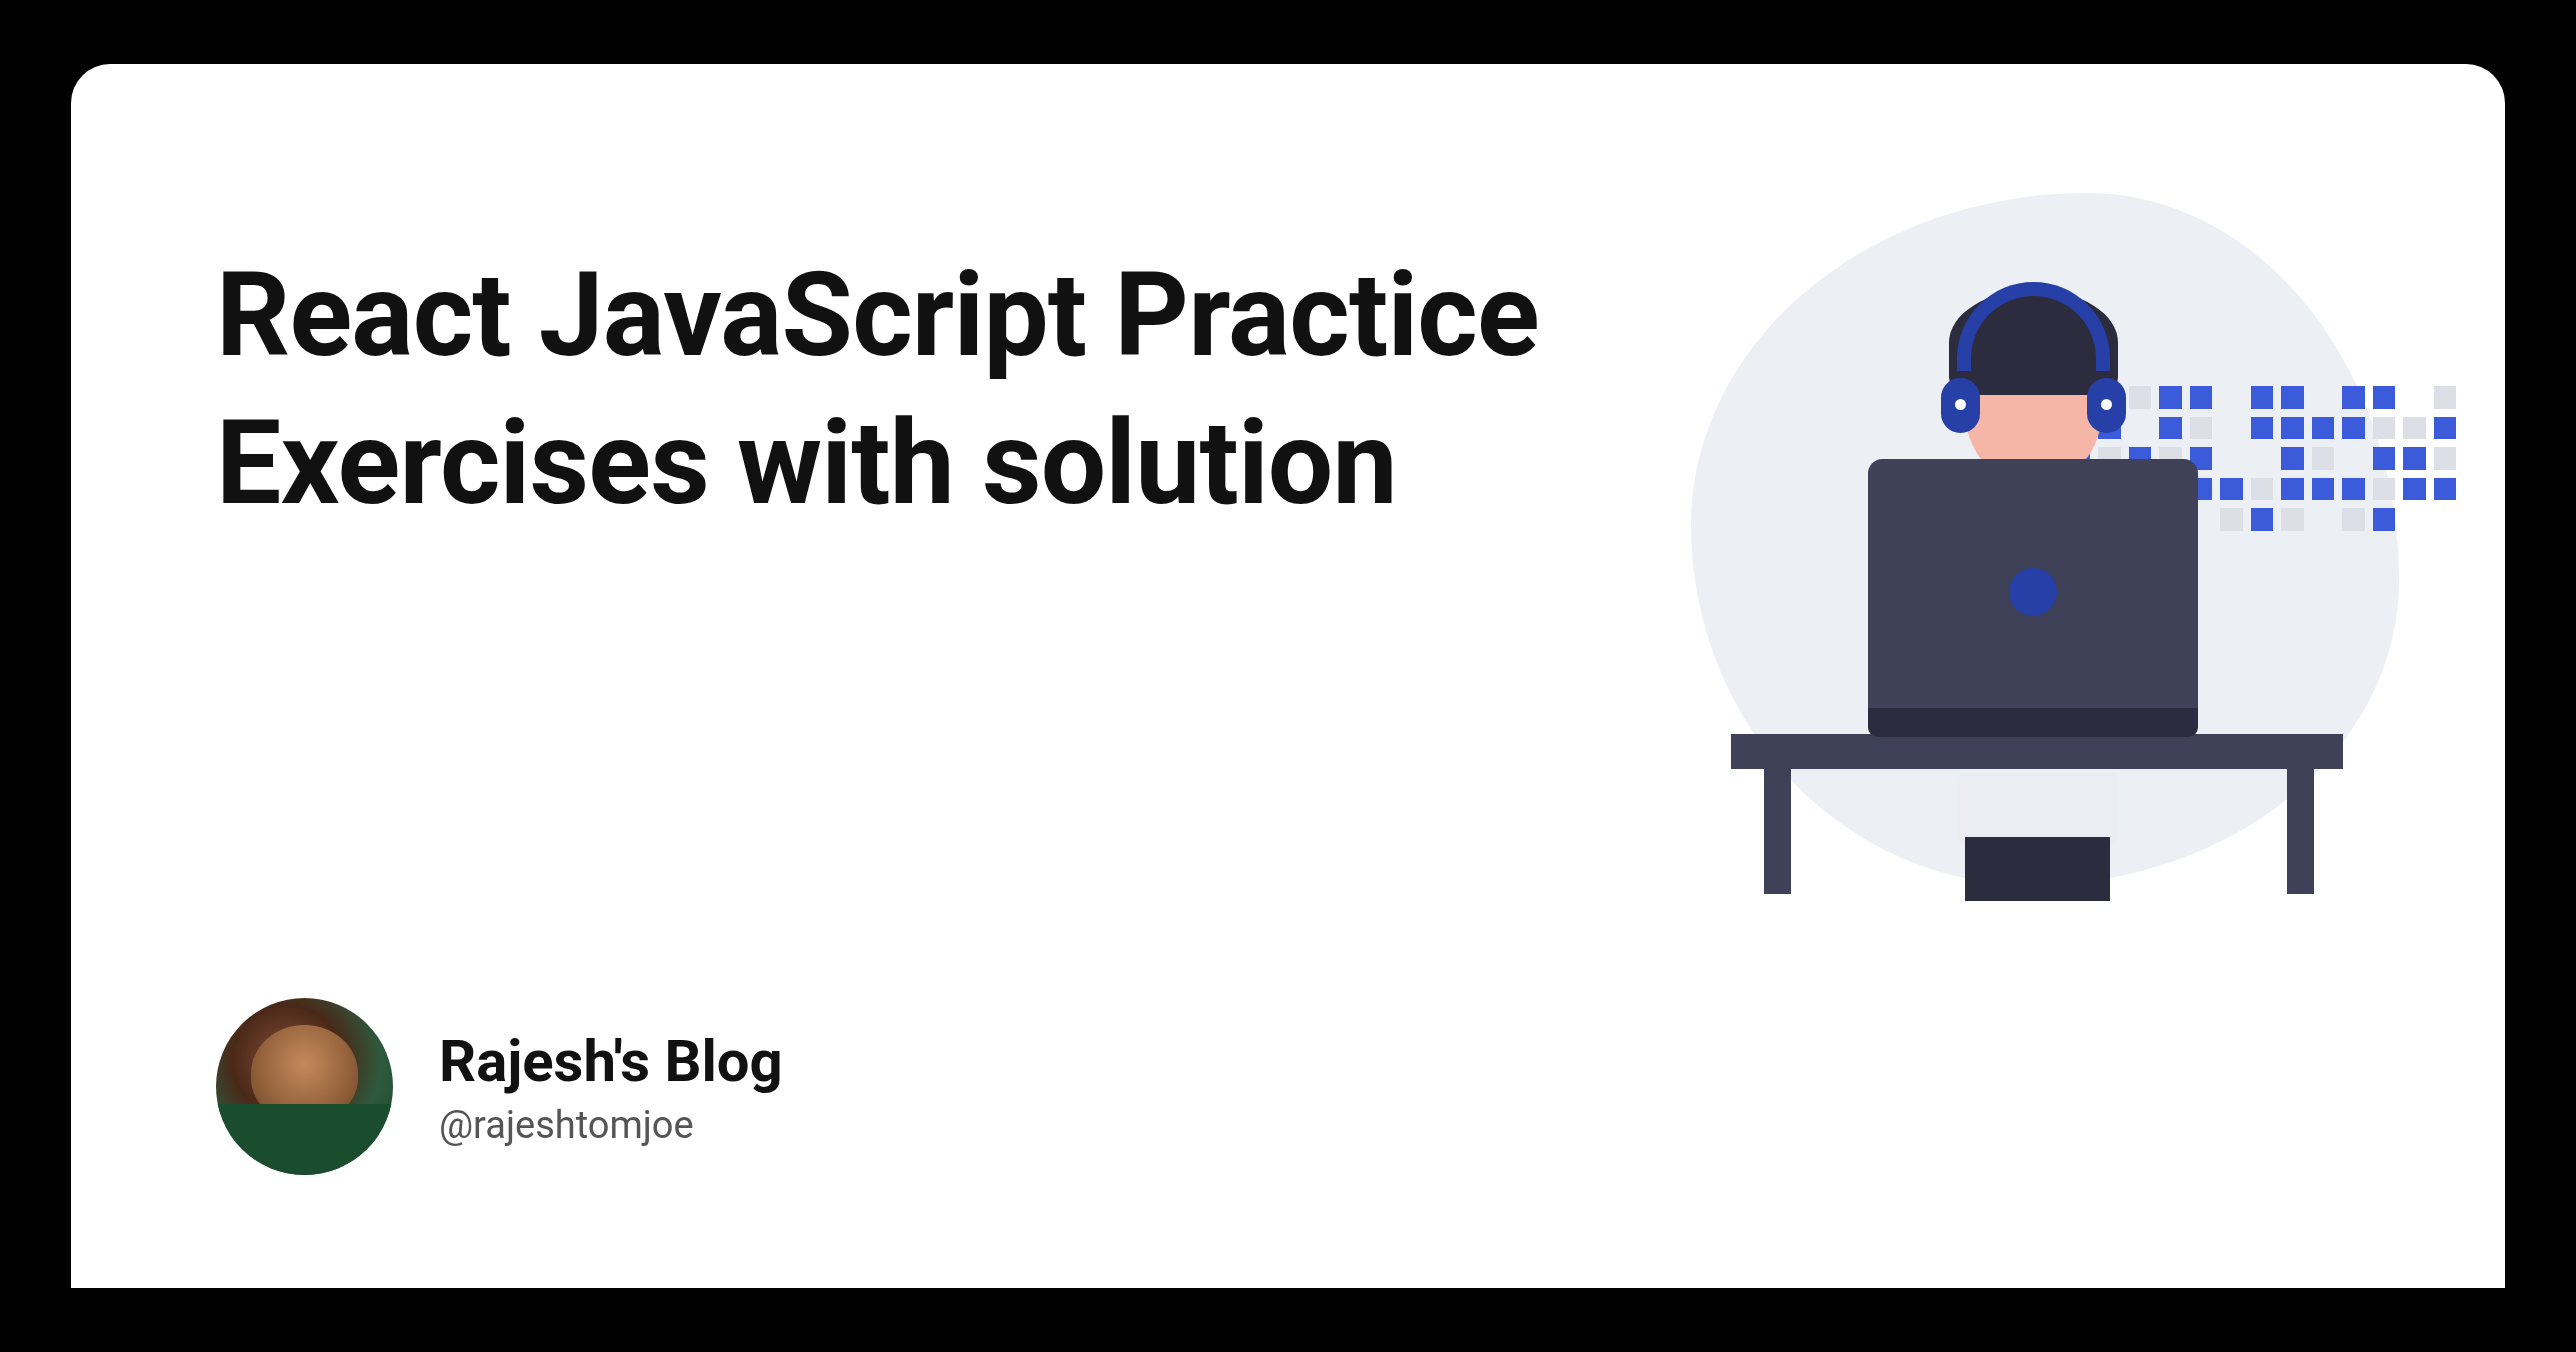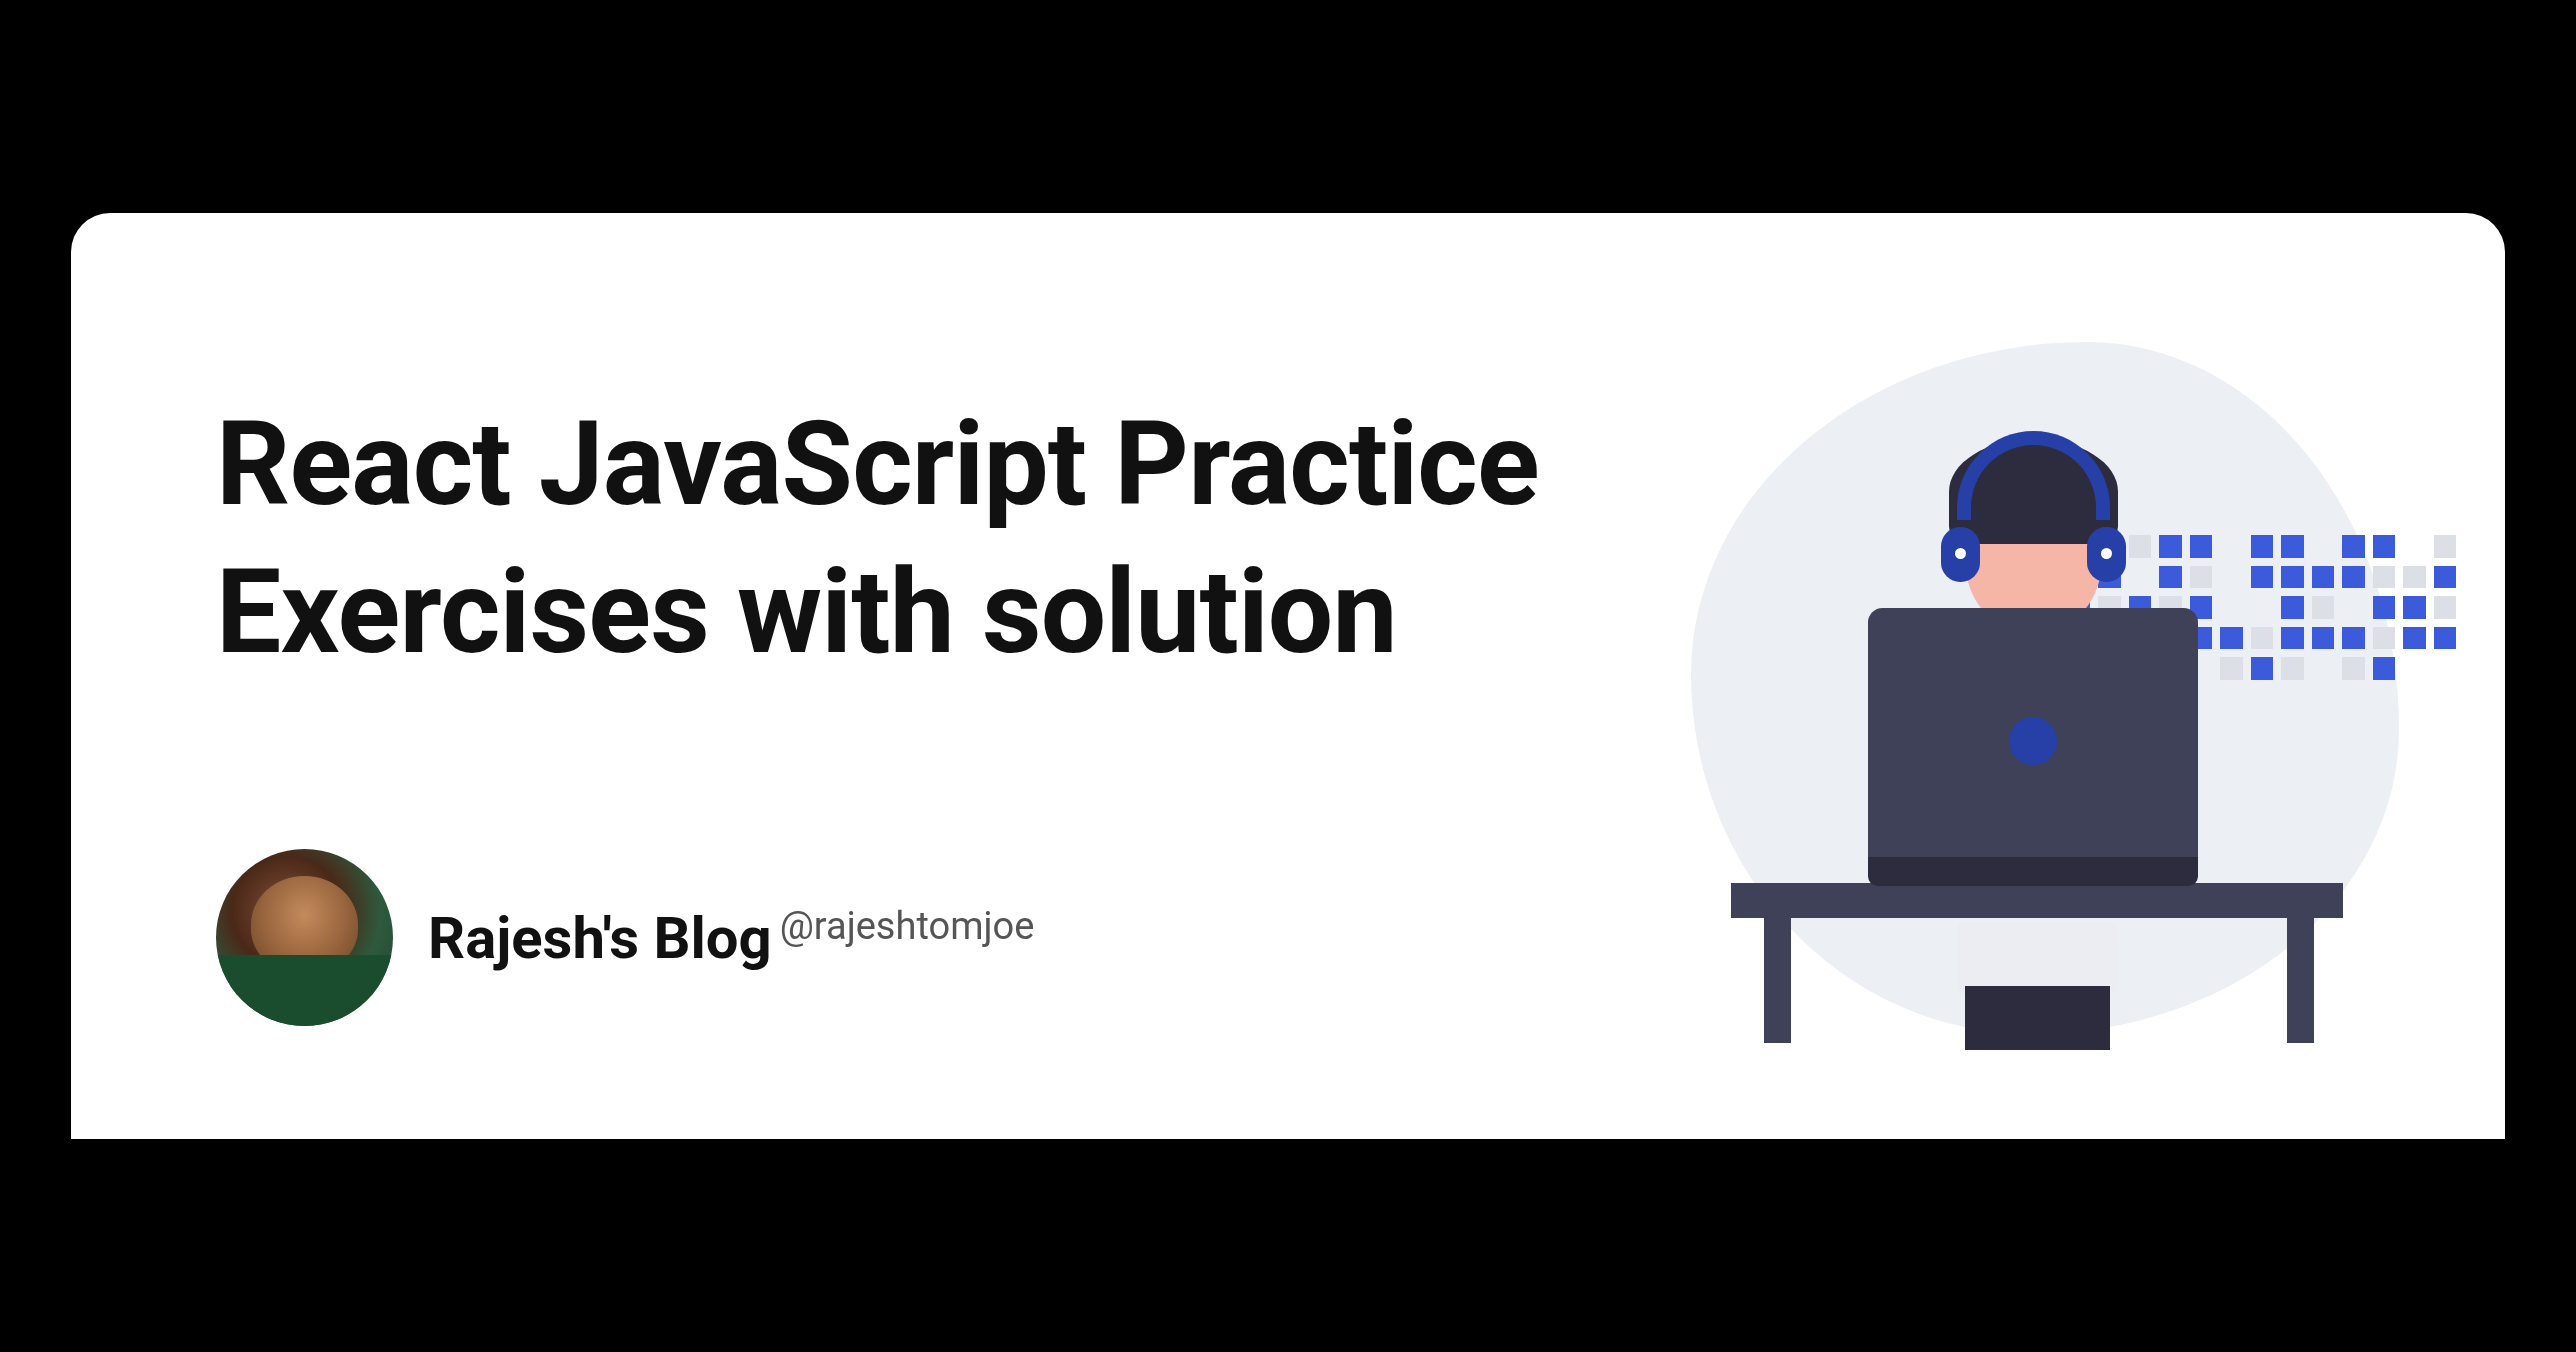--- a/index.html
+++ b/index.html
@@ -12,21 +12,21 @@
       width: 2576px;
       height: 1352px;
       font-family: -apple-system, BlinkMacSystemFont, 'Segoe UI', Roboto, Helvetica, Arial, sans-serif;
       display: flex;
       align-items: center;
       justify-content: center;
     }
     .card {
       background: #fff;
       width: 2434px;
-      height: 926px;
+      height: 1224px;
       border-radius: 39px 39px 0 0;
       padding: 177px 145px 113px 145px;
       position: relative;
       overflow: hidden;
       display: flex;
       flex-direction: column;
       justify-content: space-between;
     }
     .title {
       font-size: 116px;
@@ -64,22 +64,23 @@
       content: '';
       position: absolute;
       bottom: 0;
       left: 0;
       right: 0;
       height: 40%;
       background: #1a4d2e;
     }
     .author-info {
       display: flex;
-      flex-direction: row;
+      flex-direction: column;
       gap: 8px;
+      margin-left: 11px;
     }
     .blog-name {
       font-size: 58px;
       font-weight: 700;
       color: #111;
     }
     .handle {
       font-size: 38px;
       color: #555;
     }

